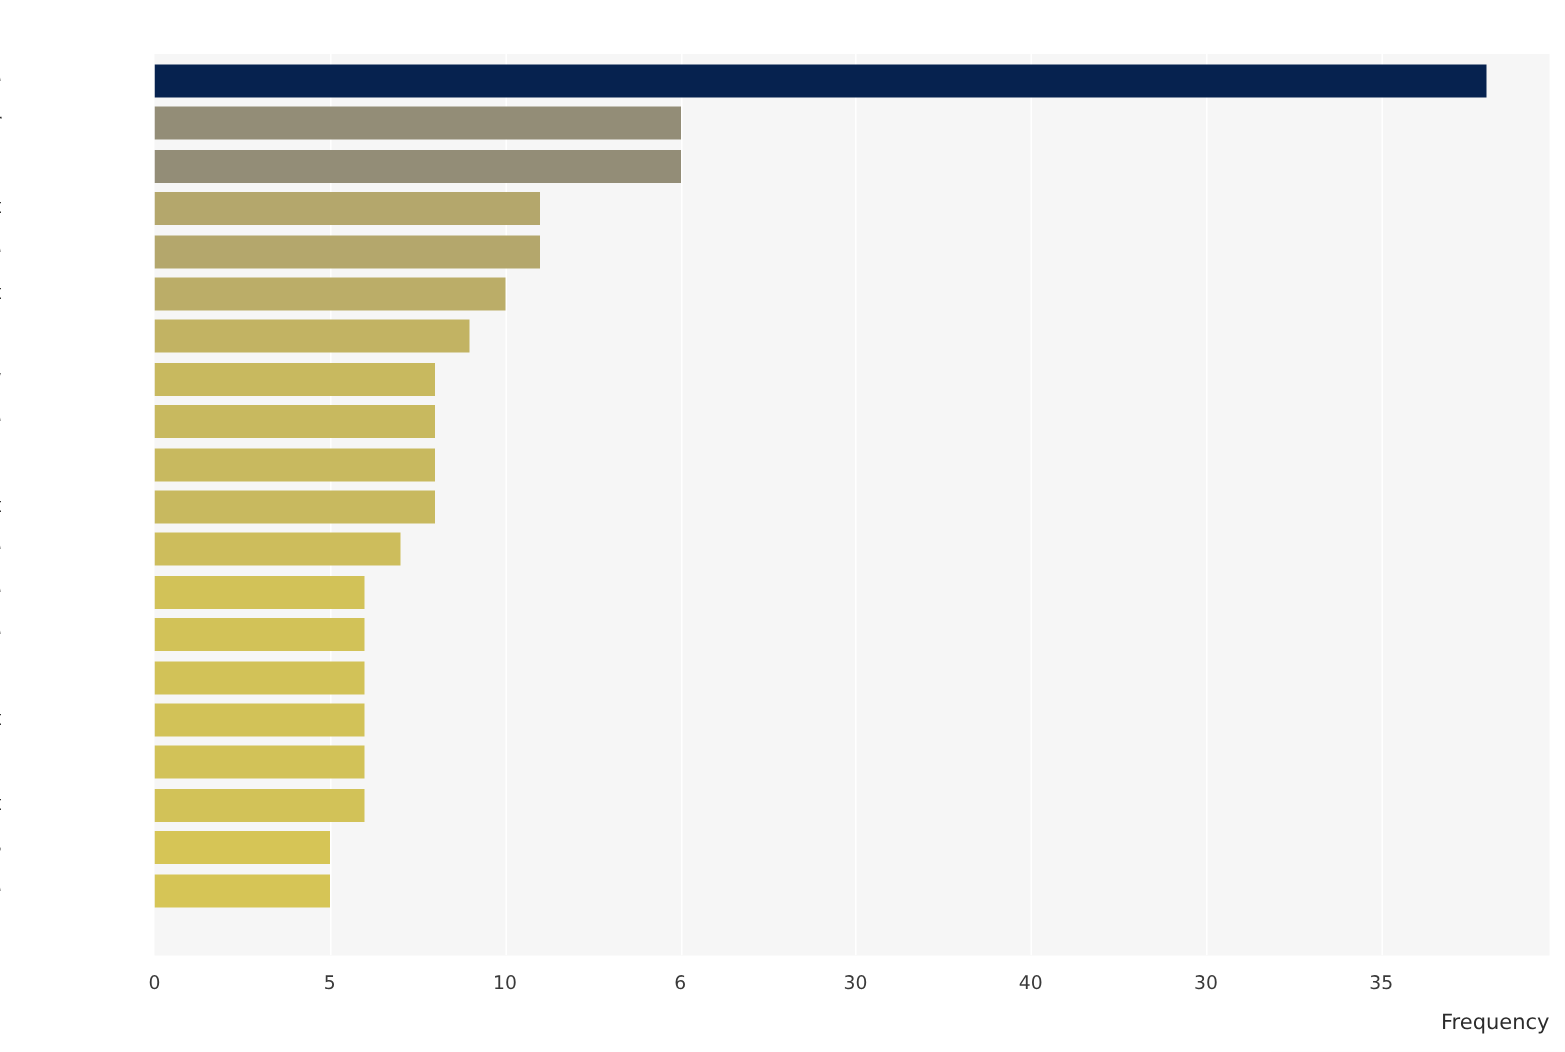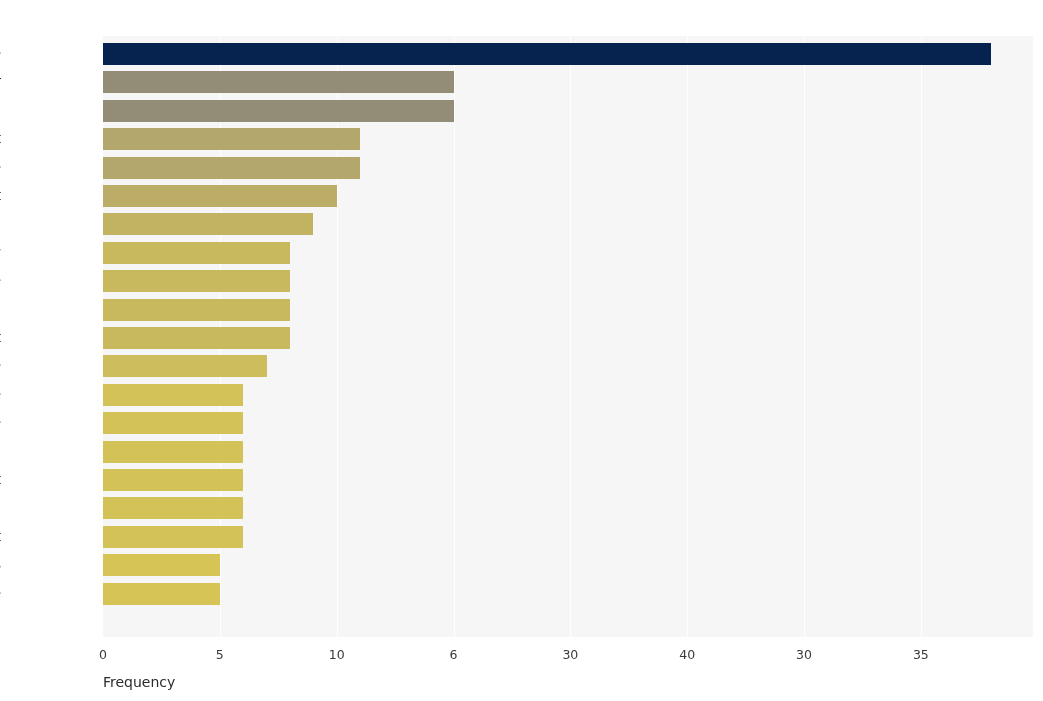--- a/index.html
+++ b/index.html
@@ -91,21 +91,21 @@
     font-size: 12.5px;
     color: #3a3a3a;
     line-height: 1;
   }
 
   #xlabel {
     position: absolute;
     left: 103px;
     top: 674px;
     width: 930px;
-    text-align: left;
+    text-align: right;
     font-size: 14px;
     color: #2b2b2b;
   }
 </style>
 </head>
 <body>
 
 <div id="figure">
 
 

